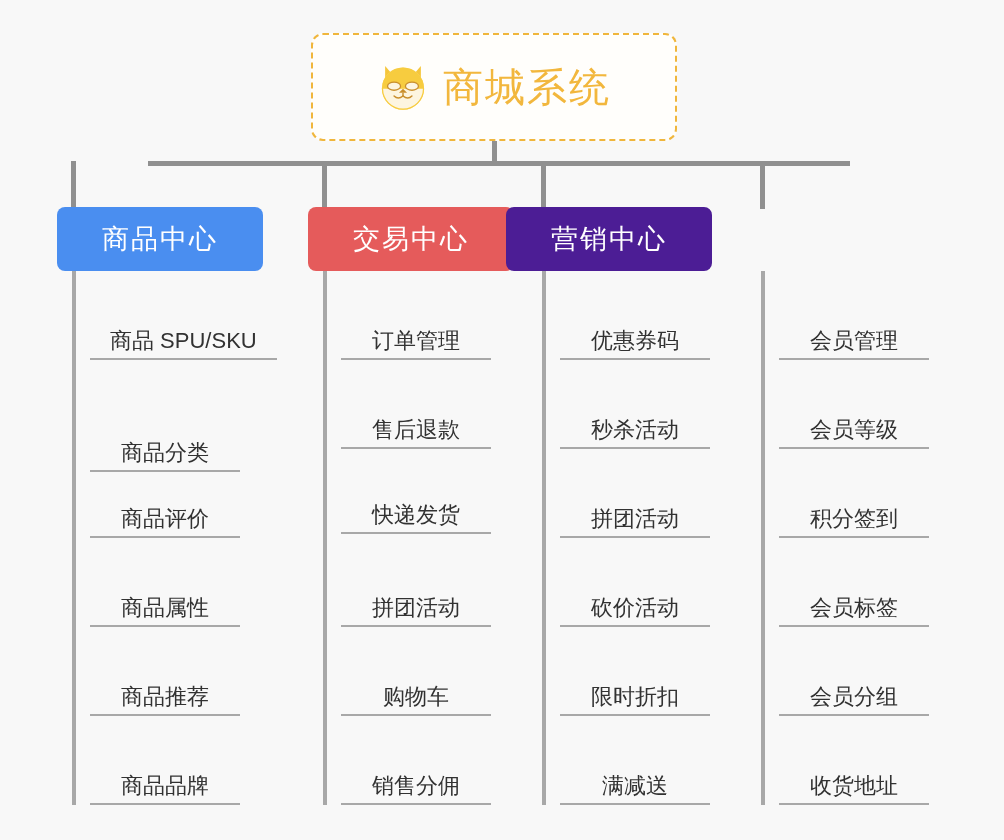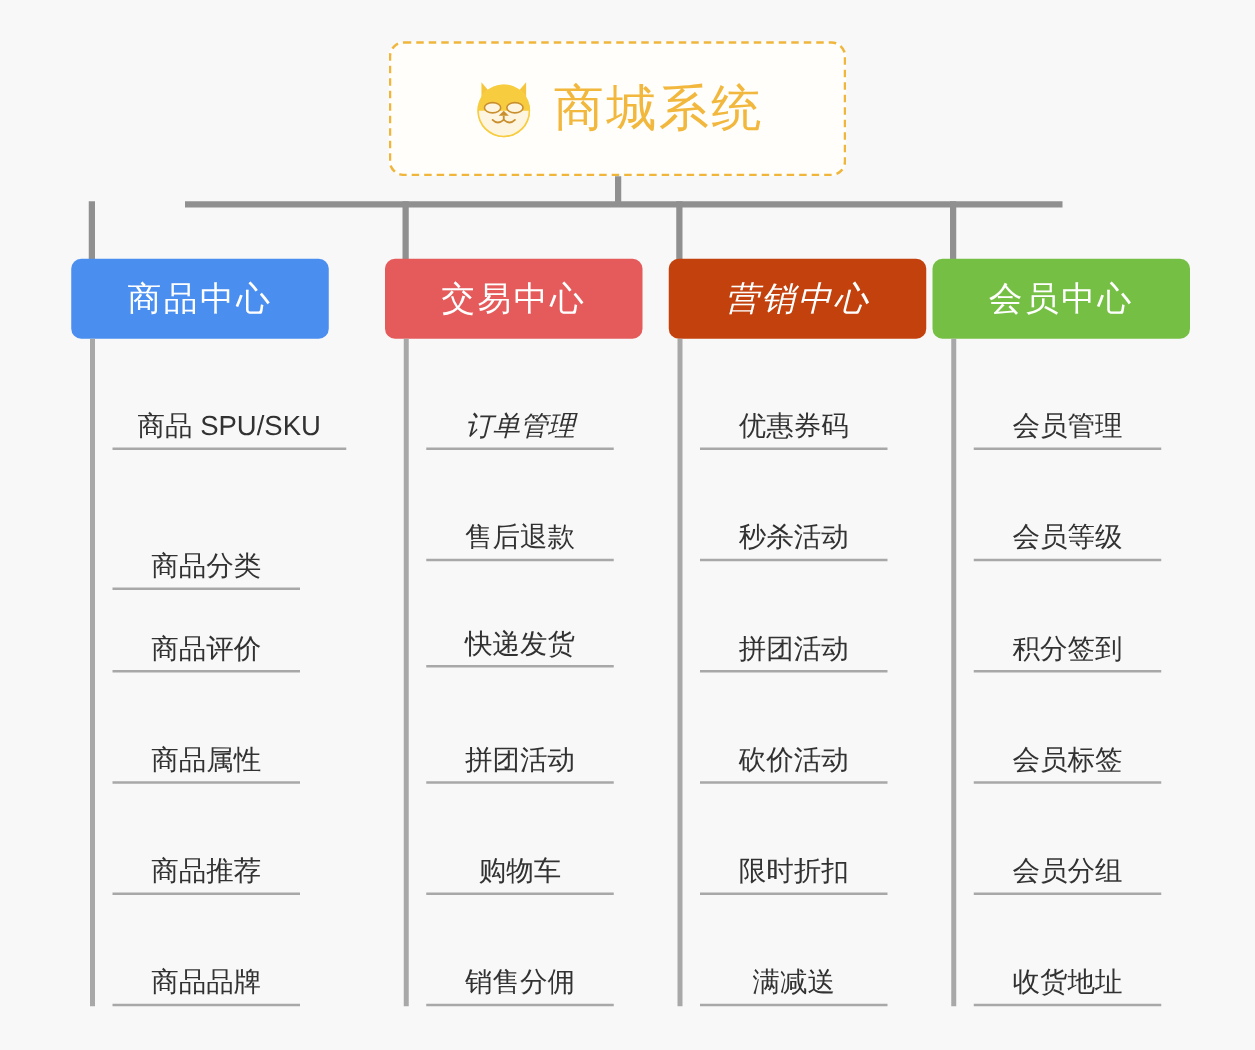--- a/index.html
+++ b/index.html
@@ -158,25 +158,22 @@
   <div class="conn conn-drop" id="drop-1" style="left: 322px; background: rgb(144, 144, 144);"></div>
   <div class="conn conn-drop" id="drop-2" style="left: 541px; background: rgb(144, 144, 144);"></div>
   <div class="conn conn-drop" id="drop-3" style="left: 760px; background: rgb(144, 144, 144);"></div>
 
   <div class="cat-box" id="cat-0" style="left: 57px; background: rgb(74, 142, 240);">
     <span class="cat-label">商品中心</span>
   </div>
   <div class="cat-box" id="cat-1" style="left: 308px; background: rgb(229, 91, 91);">
     <span class="cat-label">交易中心</span>
   </div>
-  <div class="cat-box" id="cat-2" style="left: 535px; background: #c2410c; font-style: italic;">
+  <div class="cat-box" id="cat-2" style="left: 506px; background: #4c1d95;">
     <span class="cat-label">营销中心</span>
-  </div>
-  <div class="cat-box" id="cat-3" style="left: 746px; background: rgb(118, 191, 69);">
-    <span class="cat-label">会员中心</span>
   </div>
 
   <div class="branch" id="branch-0" style="left: 72px;">
       <div class="trunk" style="height: 534px; background: rgb(168, 168, 168);"></div>
       <div class="leaf" style="top: 0px;">
         <div class="leaf-inner" style="border-bottom-color: rgb(168, 168, 168);">
           <span class="leaf-label">商品 SPU/SKU</span>
         </div>
       </div>
       <div class="leaf" style="top: 89px; margin-top: 23px;">
@@ -201,21 +198,21 @@
       </div>
       <div class="leaf" style="top: 445px;">
         <div class="leaf-inner" style="border-bottom-color: rgb(168, 168, 168);">
           <span class="leaf-label">商品品牌</span>
         </div>
       </div>
     </div>
   <div class="branch" id="branch-1" style="left: 323px;">
       <div class="trunk" style="height: 534px; background: rgb(168, 168, 168);"></div>
       <div class="leaf" style="top: 0px;">
-        <div class="leaf-inner" style="border-bottom-color: rgb(168, 168, 168); font-style: italic;">
+        <div class="leaf-inner" style="border-bottom-color: rgb(168, 168, 168);">
           <span class="leaf-label">订单管理</span>
         </div>
       </div>
       <div class="leaf" style="top: 89px;">
         <div class="leaf-inner" style="border-bottom-color: rgb(168, 168, 168);">
           <span class="leaf-label">售后退款</span>
         </div>
       </div>
       <div class="leaf" style="top: 174px;">
         <div class="leaf-inner" style="border-bottom-color: rgb(168, 168, 168);">

